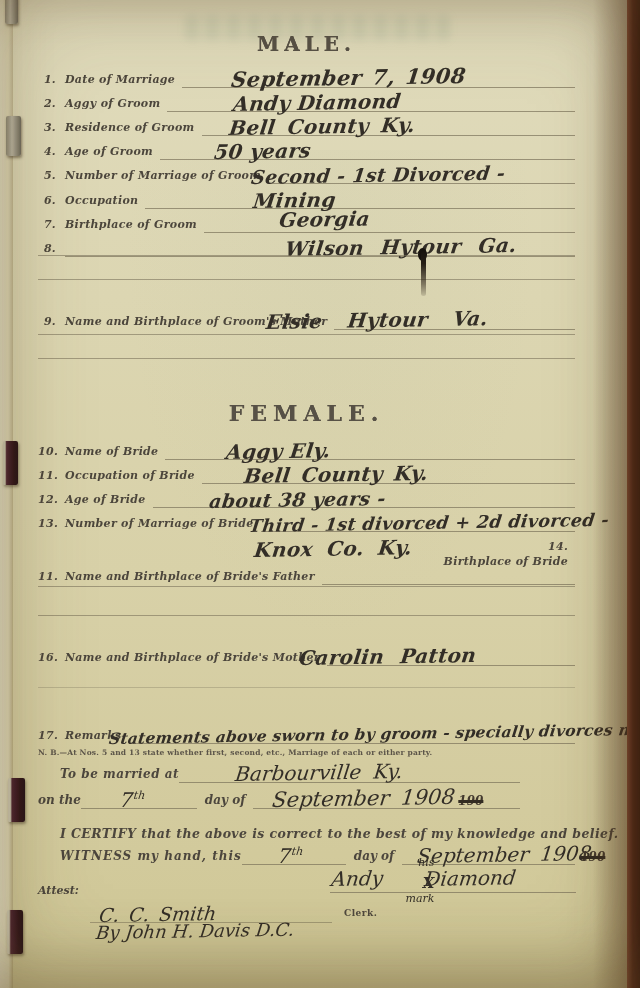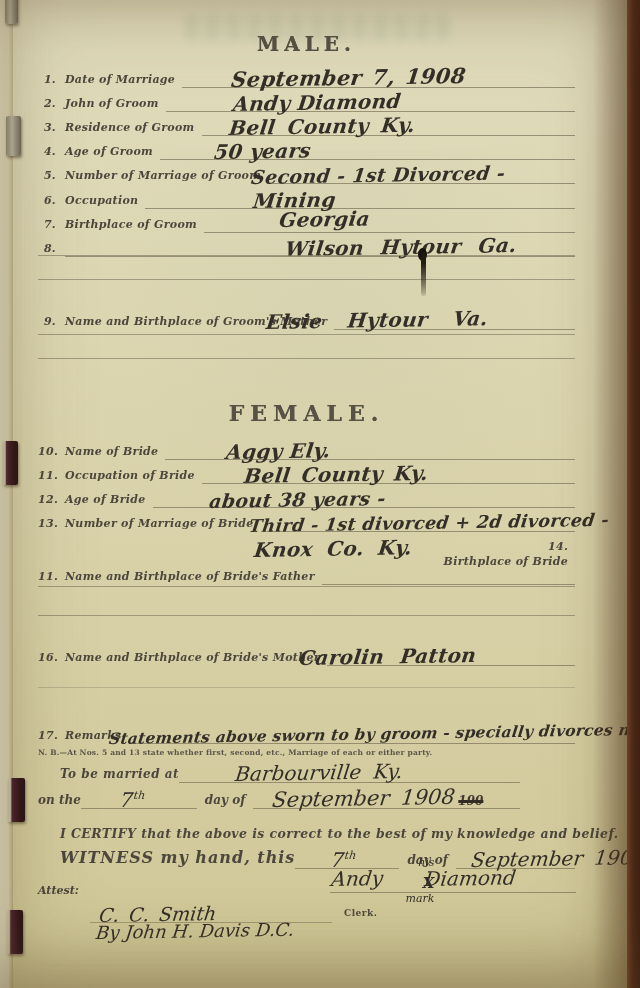--- a/index.html
+++ b/index.html
@@ -68,21 +68,21 @@
   <div class="heading" style="top:32px;font-size:20px;letter-spacing:5px;">MALE.</div>
 
   <div class="row" style="top:70px;left:38px;width:537px;">
     <span class="num">1.</span>
     <span class="lbl">Date of Marriage</span>
     <span class="line"></span>
     <span class="ans hw" style="left:192px;font-size:21px;word-spacing:3px;">September 7, 1908</span>
   </div>
   <div class="row" style="top:94px;left:38px;width:537px;">
     <span class="num">2.</span>
-    <span class="lbl">John of Groom</span>
+    <span class="lbl">Aggy of Groom</span>
     <span class="line"></span>
     <span class="ans hw" style="left:194px;font-size:20px;">Andy Diamond</span>
   </div>
   <div class="row" style="top:118px;left:38px;width:537px;">
     <span class="num">3.</span>
     <span class="lbl">Residence of Groom</span>
     <span class="line"></span>
     <span class="ans hw" style="left:190px;font-size:20px;word-spacing:5px;">Bell County Ky.</span>
   </div>
   <div class="row" style="top:142px;left:38px;width:537px;">
@@ -197,21 +197,21 @@
     </span>
     <span class="plbl" style="font-size:12px;padding:0 8px 2px 8px;">day of</span>
     <span class="seg-fill">
       <span class="ans hw" style="left:18px;font-size:21px;word-spacing:5px;">September 1908</span>
       <span class="struck" style="left:205px;">190</span>
     </span>
   </div>
 
   <div class="certify" style="top:826px;left:60px;">I CERTIFY that the above is correct to the best of my knowledge and belief.</div>
   <div class="dline" style="top:848px;left:60px;width:515px;">
-    <span class="plbl" style="font-size:16px;letter-spacing:1px;">WITNESS my hand, this</span>
+    <span class="plbl" style="font-size:12px;letter-spacing:1px;">WITNESS my hand, this</span>
     <span class="seg" style="width:104px;">
       <span class="ans hw" style="left:35px;font-size:20px;"><span>7</span><sup class="sup">th</sup></span>
     </span>
     <span class="plbl" style="font-size:12px;padding:0 8px 2px 8px;">day of</span>
     <span class="seg-fill">
       <span class="ans hw" style="left:14px;font-size:20px;word-spacing:5px;">September 1908</span>
       <span class="struck" style="left:178px;">190</span>
     </span>
   </div>
 

